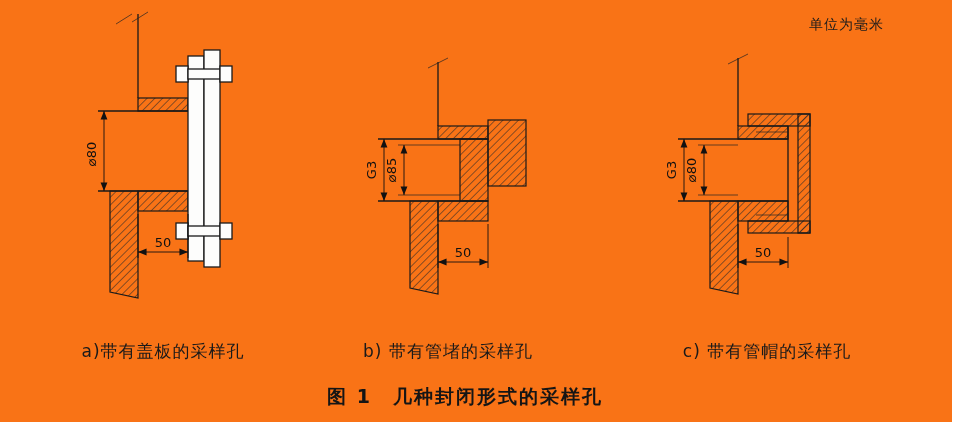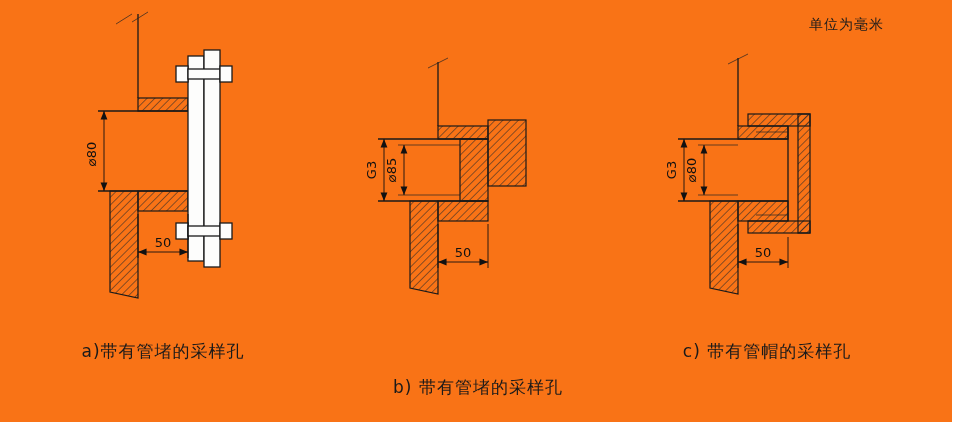--- a/index.html
+++ b/index.html
@@ -5,21 +5,21 @@
   html,body{margin:0;padding:0;background:#ffffff;}
   body{font-family:"DejaVu Sans",sans-serif;}
   .page{position:relative;width:932px;height:422px;background:#f97316;overflow:hidden;padding-left:20px;}
   .unit-note{position:absolute;top:16px;right:68px;font-size:14px;color:#1c1c1c;letter-spacing:1px;}
   .fig{position:absolute;top:6px;}
   .fig-a{left:52px;}
   .fig-b{left:352px;}
   .fig-c{left:652px;}
   .fig-label{position:absolute;top:340px;font-size:17px;color:#1a1a1a;text-align:center;letter-spacing:1px;}
   .fig-label-a{left:48px;width:230px;}
-  .fig-label-b{left:358px;width:240px;margin-top:36px;}
+  .fig-label-b{left:328px;width:240px;}
   .fig-label-c{left:642px;width:250px;text-align:center;}
   .caption{position:absolute;top:384px;left:0;width:930px;text-align:center;font-size:19px;font-weight:700;color:#151515;letter-spacing:2px;}
   svg{display:block;}
   svg line,svg path,svg polyline{stroke-linecap:butt;}
   .outline{stroke:#1a1a1a;stroke-width:1.3;fill:none;}
   .solid{stroke:#1a1a1a;stroke-width:1.3;fill:#fdfdfc;}
   .hatched{stroke:#1a1a1a;stroke-width:1.2;fill:url(#hatch);}
   .thin{stroke:#222;stroke-width:0.7;fill:none;}
   .dim{stroke:#111;stroke-width:0.9;fill:none;}
   .dim-text{fill:#111;font-size:13px;font-family:"DejaVu Sans",sans-serif;}
@@ -148,18 +148,19 @@
       <text class="dim-text" x="44" y="164" text-anchor="middle" transform="rotate(-90 44 164)">⌀80</text>
     </g>
     <g>
       <line class="dim" x1="86" y1="218" x2="86" y2="262"></line>
       <line class="dim" x1="136" y1="231" x2="136" y2="262"></line>
       <line class="dim" x1="86" y1="256" x2="136" y2="256" marker-start="url(#arr)" marker-end="url(#arr)"></line>
       <text class="dim-text" x="111" y="251" text-anchor="middle">50</text>
     </g>
   </svg>
 
-  <div class="fig-label fig-label-a">a)带有管堵的采样孔</div>
+  <div class="fig-label fig-label-a">a)带有盖板的采样孔</div>
   <div class="fig-label fig-label-b">b) 带有管堵的采样孔</div>
   <div class="fig-label fig-label-c">c) 带有管帽的采样孔</div>
 
+  <div class="caption">图 1　几种封闭形式的采样孔</div>
 
 </div>
 
 </body></html>

